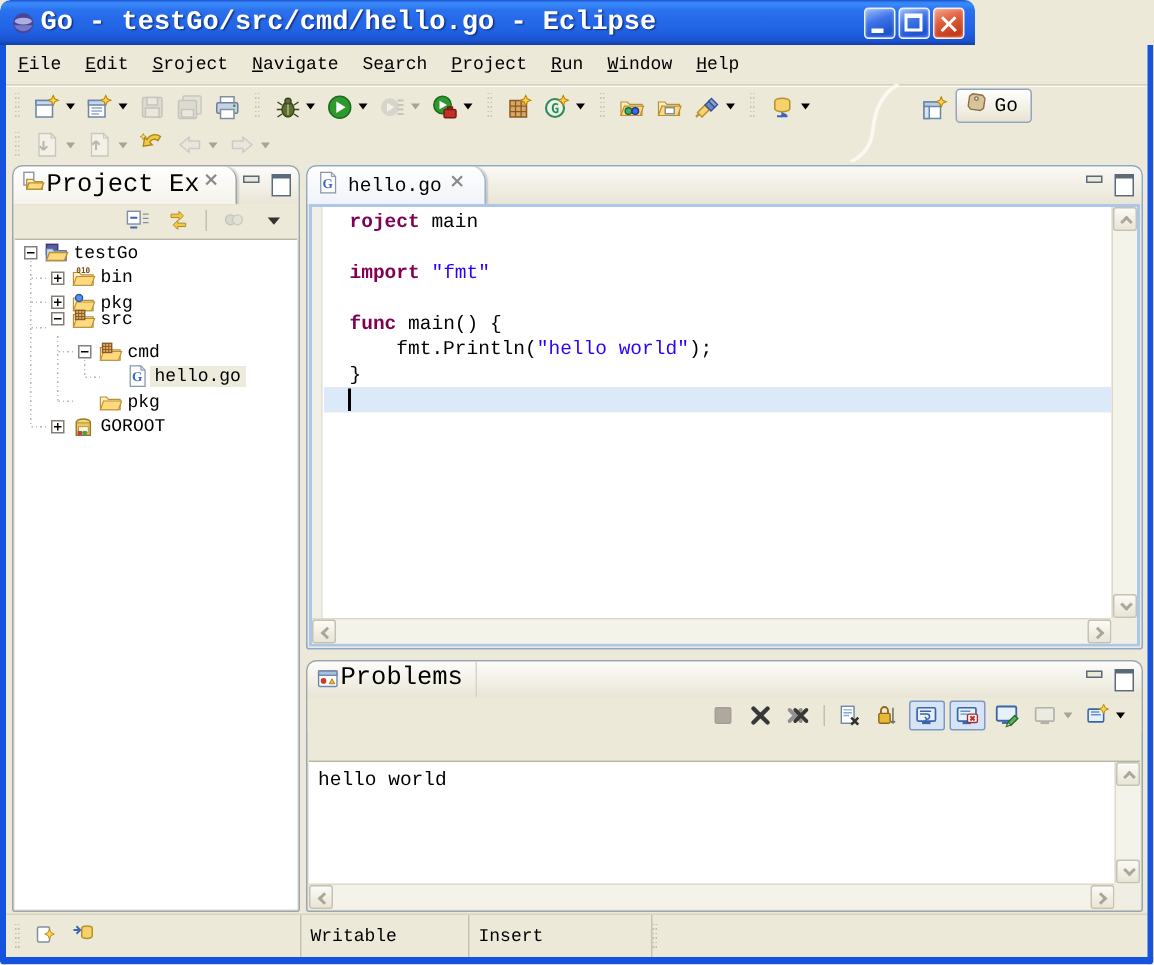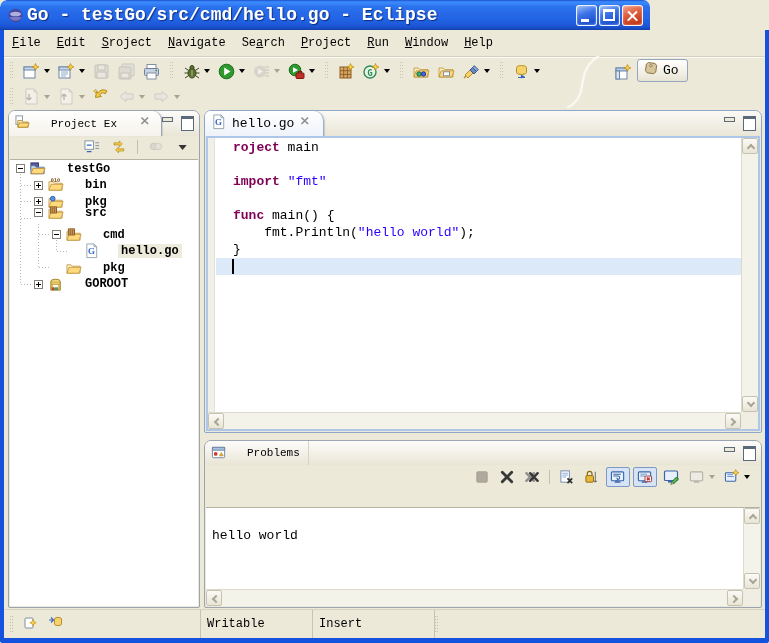--- a/index.html
+++ b/index.html
@@ -42,34 +42,34 @@
 .dd { width:0; height:0; border-left:3.5px solid transparent; border-right:3.5px solid transparent; border-top:4px solid #000; margin-left:4px; }
 .dd.disabled { border-top-color:#A8A494; }
 
 .persp { position:absolute; right:4px; top:56px; width:200px; height:52px; z-index:5; }
 .persp-curve { position:absolute; left:0; top:0; }
 .open-persp { position:absolute; left:46px; top:5px; }
 .persp-btn { position:absolute; left:72px; top:3px; height:23px; display:flex; align-items:center; gap:4px; padding:0 8px 0 5px; border:1px solid #94A6BE; border-radius:3px; background:linear-gradient(180deg,#FFFFFF,#F2EFE4 60%,#E8E4D4); font-size:13px; }
 
 .panel { position:absolute; background:#ECE9D8; border:1px solid #9AA5B1; border-radius:7px 7px 2px 2px; overflow:hidden; }
 .tabrow { position:relative; height:25px; background:linear-gradient(180deg,#FDFCFA,#E9E5D6); display:flex; align-items:flex-end; }
-.vtab { display:flex; align-items:center; gap:20px; height:25px; padding:0 8px 0 6px; font-size:11px; white-space:nowrap; position:relative; border-right:1px solid #D8D4C4; }
+.vtab { display:flex; align-items:center; gap:0; height:25px; padding:0 8px 0 6px; font-size:17px; white-space:nowrap; position:relative; border-right:1px solid #D8D4C4; }
 .vtab.active { background:linear-gradient(180deg,#FFFFFF,#F4F2EA); border-right:1px solid #9AA5B1; border-radius:0 9px 0 0; box-shadow:1px 0 1px rgba(0,0,0,.12); }
 .vtab .tab-close { margin-left:2px; }
 .minmax { position:absolute; right:4px; top:4px; display:flex; gap:5px; align-items:center; }
 .mm { width:15px; height:13px; position:relative; }
 .mm-min:after { content:""; position:absolute; left:2px; top:2px; width:9px; height:3px; border:1px solid #5A6A7A; background:#ECE9D8; }
 .mm-max:after { content:""; position:absolute; left:1px; top:1px; width:11px; height:11px; border:1px solid #5A6A7A; border-top:3px solid #5A6A7A; background:#fff; }
 
 .explorer { left:8px; top:110px; width:192px; height:498px; }
 .view-toolbar { height:22px; display:flex; justify-content:flex-end; align-items:center; gap:3px; padding-right:4px; background:#ECE9D8; }
 .vt-sep { width:1px; height:14px; background:#C4C0B0; margin:0 3px; }
 .tree-area { position:absolute; left:1px; right:1px; top:48px; bottom:1px; background:#fff; border-top:1px solid #B8B4A4; overflow:hidden; }
 .tree-row { position:absolute; height:17px; display:flex; align-items:center; white-space:nowrap; }
-.tree-label { font-size:12px; padding:0 3px; margin-left:18px;font-weight:bold; }
+.tree-label { font-size:12px; padding:0 3px; margin-left:0; }
 .tree-row.selected .tree-label { background:var(--selection); }
 .expander { width:9px; height:9px; border:1px solid #848078; background:#fff; position:relative; flex:none; }
 .expander:before { content:""; position:absolute; left:1px; top:3px; width:5px; height:1px; background:#000; }
 .expander.plus:after { content:""; position:absolute; left:3px; top:1px; width:1px; height:5px; background:#000; }
 .tree-icon { margin-left:5px; flex:none; }
 .guide { position:absolute; background-image:repeating-linear-gradient(to bottom,#B8B8B8 0 1px,transparent 1px 3px); width:1px; }
 .guide.h { background-image:repeating-linear-gradient(to right,#B8B8B8 0 1px,transparent 1px 3px); height:1px; width:auto; }
 
 .editor { left:204px; top:110px; width:558px; height:323px; border-color:#8FA8C8; }
 .editor .tabrow { background:linear-gradient(180deg,#FAF9F5,#E9E5D6); }
@@ -100,21 +100,21 @@
 .corner { position:absolute; right:0; bottom:0; width:17px; height:17px; background:#F0EEE2; }
 
 .console { left:204px; top:440px; width:558px; height:168px; }
 .console .tabrow { height:24px; }
 .console-status { height:18px; display:flex; align-items:center; padding-left:2px; font-size:12px; background:#ECE9D8; white-space:nowrap; }
 .console-toolbar { height:23px; display:flex; justify-content:flex-end; align-items:center; gap:3px; padding-right:8px; background:#ECE9D8; }
 .cbtn { display:flex; align-items:center; height:20px; padding:1px 3px; border-radius:2px; }
 .cbtn.pressed { border:1px solid #7E99C6; background:#D6E4F6; }
 .cbtn.disabled svg { opacity:.4; filter:grayscale(90%); }
 .console-body { position:absolute; left:1px; right:1px; top:66px; bottom:1px; background:#fff; border-top:1px solid #B8B4A4; }
-.console-text { position:absolute; left:0; right:17px; top:0; bottom:17px; padding:20px 6px; font-size:13px; white-space:pre; }
+.console-text { position:absolute; left:0; right:17px; top:0; bottom:17px; padding:4px 6px; font-size:13px; white-space:pre; }
 
 .statusbar { position:absolute; left:4px; right:4px; top:609px; height:29px; background:#ECE9D8; border-top:1px solid #D8D4C4; display:flex; align-items:center; z-index:40; }
 .sb-left { width:196px; height:100%; display:flex; align-items:center; gap:8px; padding-left:6px; }
 .sb-grip { width:4px; height:16px; background-image:repeating-linear-gradient(to bottom,#C0BCAC 0 1px,transparent 1px 3px),repeating-linear-gradient(to bottom,#C0BCAC 0 1px,transparent 1px 3px); background-size:1px 100%,1px 100%; background-position:0 0,2px 0; background-repeat:no-repeat; }
 .sb-cell { width:112px; height:100%; display:flex; align-items:center; padding-left:6px; border-left:1px solid #C8C4B4; font-size:12px; }
 .sb-cell2 { border-left:1px solid #C8C4B4; width:10px; height:100%; margin-left:10px; display:flex; align-items:center; }
 </style>
 </head>
 <body>
 

